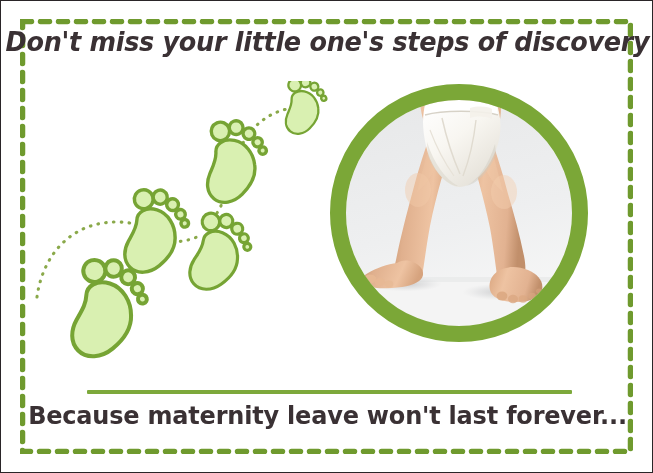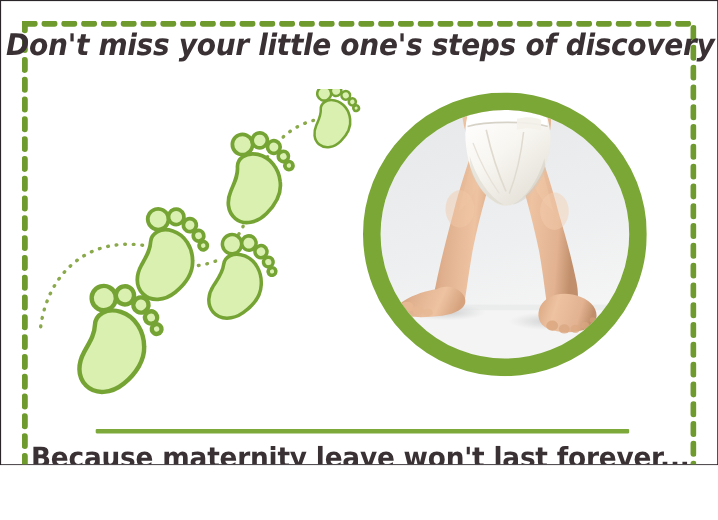--- a/index.html
+++ b/index.html
@@ -8,21 +8,21 @@
     padding: 0;
     background: #ffffff;
   }
   body {
     font-family: "DejaVu Sans", sans-serif;
   }
 
   #poster {
     position: relative;
     width: 653px;
-    height: 423px;
+    height: 473px;
     background: #ffffff;
     overflow: hidden;
     box-sizing: border-box;
     border: 1px solid #2a2528;
   }
 
   
   .dashed-frame {
     position: absolute;
     left: 19px;

